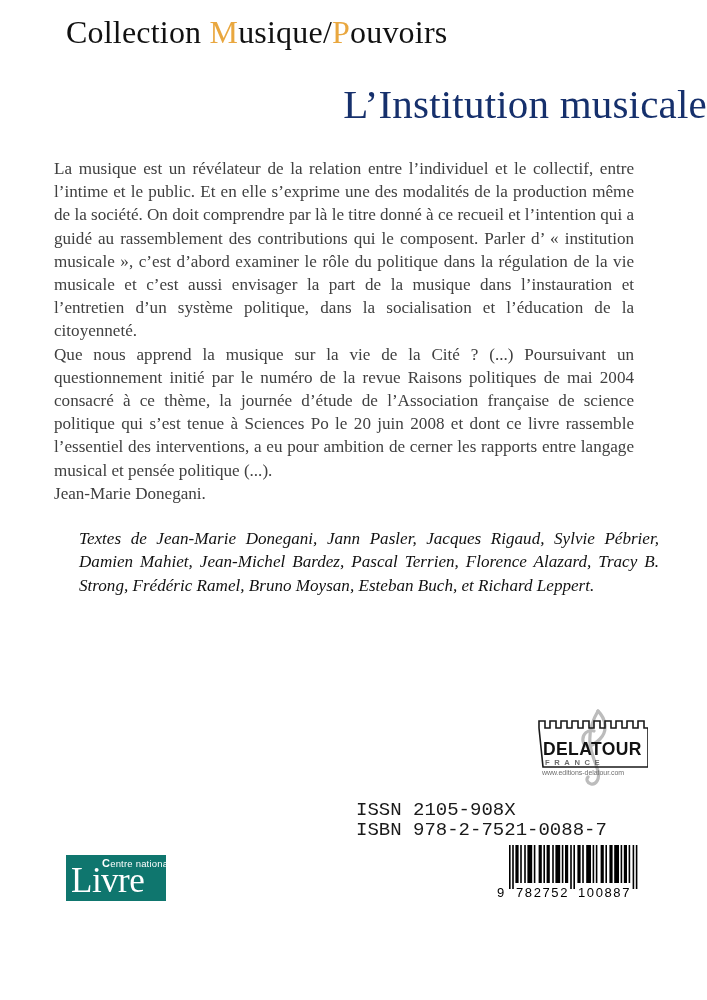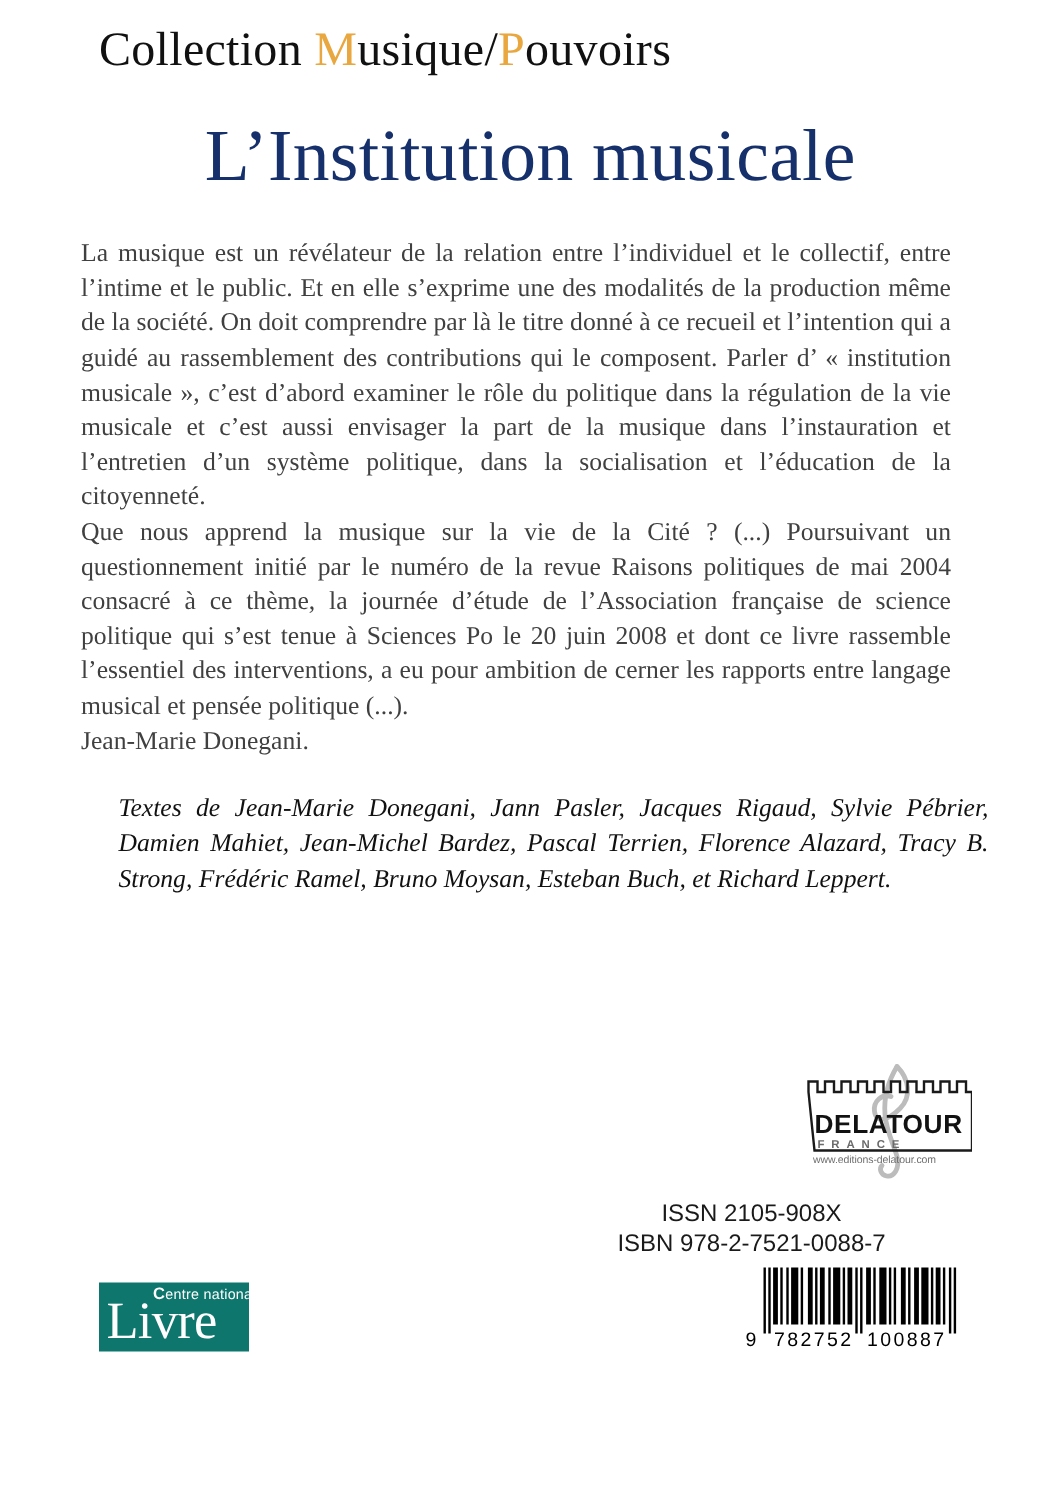--- a/index.html
+++ b/index.html
@@ -31,23 +31,23 @@
     text-align: center;
   }
   .collection-header .accent { color: #e9a73f; }
 
   
   .book-title {
     position: absolute;
     left: 0;
     top: 80px;
     width: 707px;
-    text-align: center;
-    font-family: "Liberation Serif", "DejaVu Serif", serif;
-    font-size: 49px;
+    text-align: right;
+    font-family: "Liberation Serif", "DejaVu Serif", serif;
+    font-size: 41px;
     line-height: 48px;
     color: #16306c;
     letter-spacing: 0.2px;
   }
 
   
   .blurb {
     position: absolute;
     left: 54px;
     top: 157px;
@@ -91,23 +91,22 @@
     height: 78px;
   }
   .delatour-logo svg { display: block; }
 
   
   .ident-block {
     position: absolute;
     left: 356px;
     top: 800px;
     width: 290px;
-    text-align: center;
-    font-family: Liberation Sans, sans-serif;
-    font-size: 16px;
+    font-family: Liberation Mono, monospace;
+    font-size: 19px;
     line-height: 20px;
     color: #1a1a1a;
   }
 
   
   .barcode-wrap {
     position: absolute;
     left: 495px;
     top: 843px;
     width: 152px;

